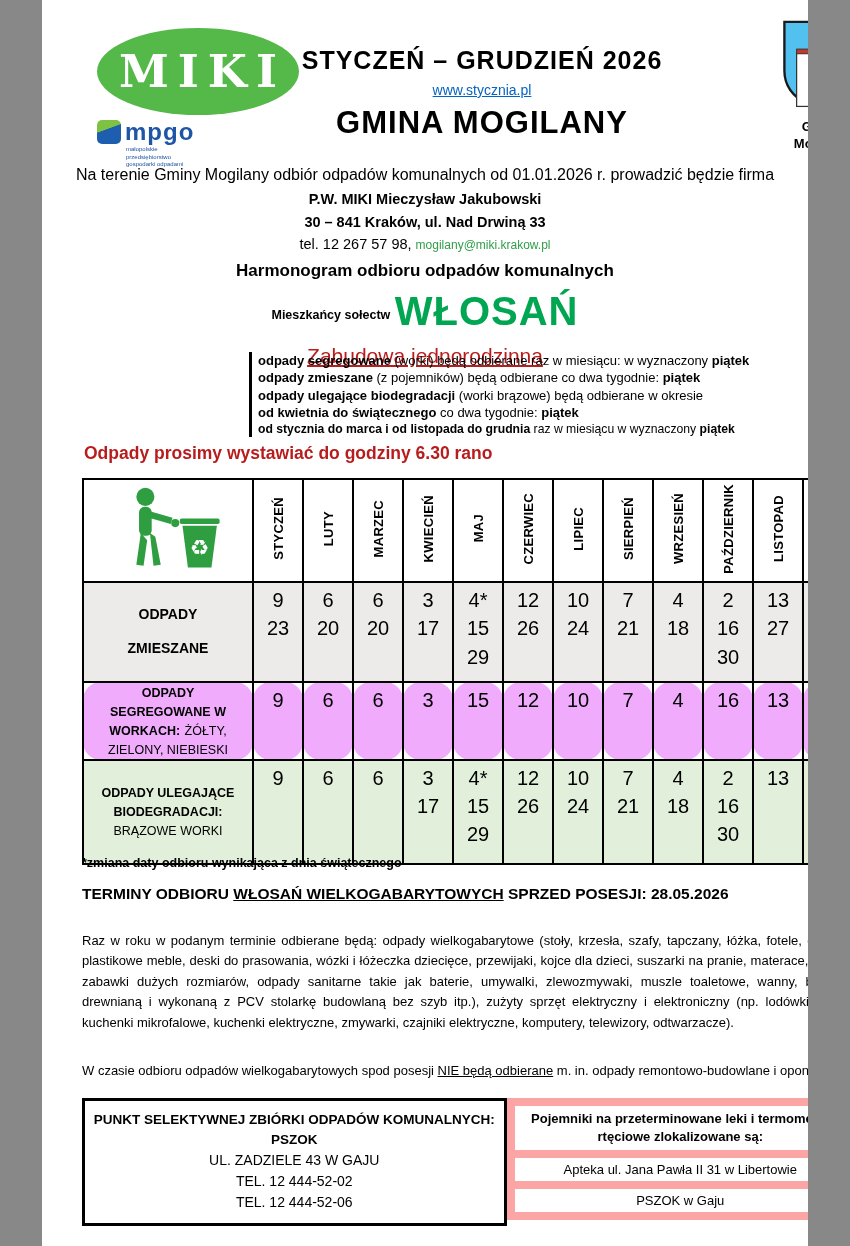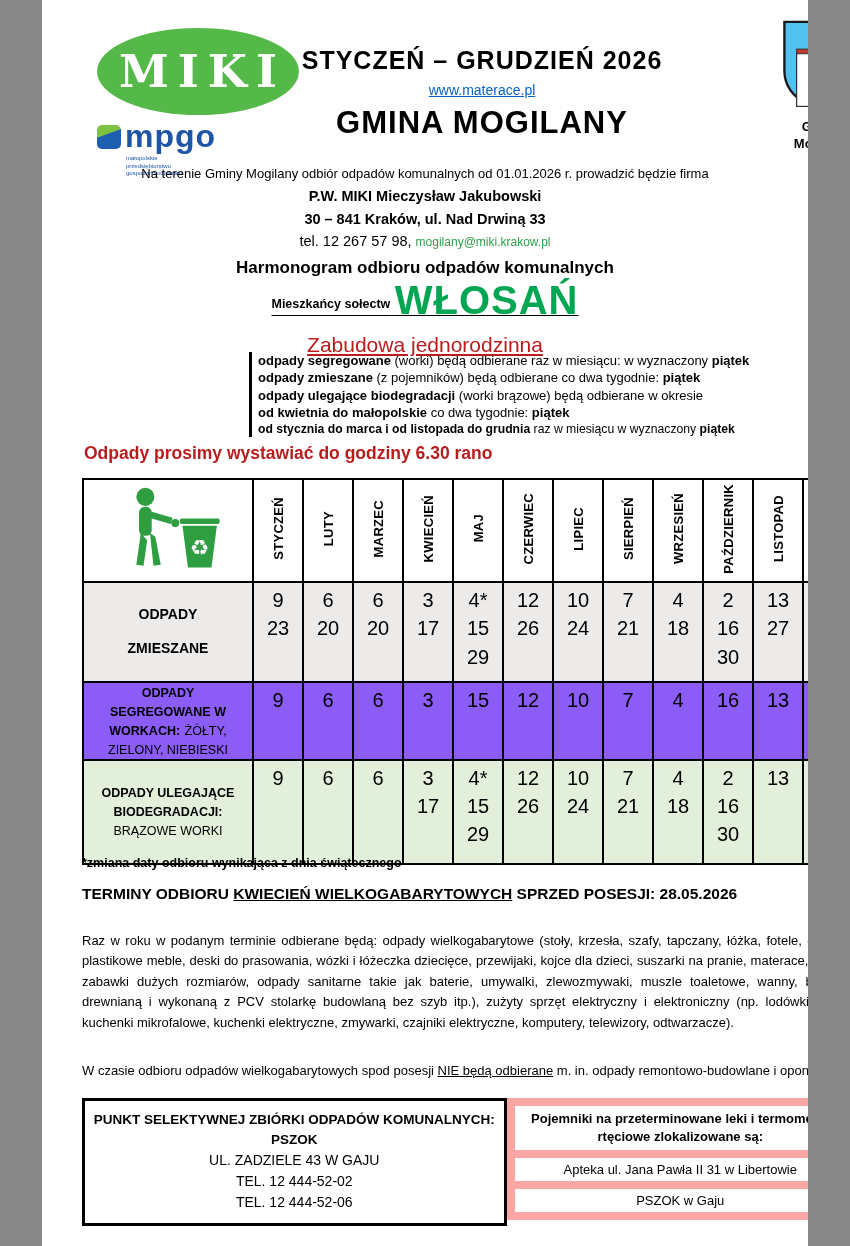--- a/index.html
+++ b/index.html
@@ -24,37 +24,37 @@
     font-family: "DejaVu Serif", serif;
     font-weight: bold; color: #fff; font-size: 45px; letter-spacing: 9px;
     padding-left: 9px;
   }
   .mpgo-logo { position: absolute; left: 55px; top: 118px; width: 170px; }
   .mpgo-row { display: flex; align-items: center; gap: 4px; }
   .mpgo-icon {
     width: 24px; height: 24px; border-radius: 5px;
     background: linear-gradient(160deg, #7dc243 0 38%, #1d5fae 40%);
   }
-  .mpgo-text { font-size: 32px; font-weight: 800; color: #1f55a5; letter-spacing: 1px; }
+  .mpgo-text { font-size: 24px; font-weight: 800; color: #1f55a5; letter-spacing: 1px; }
   .mpgo-sub { font-size: 6px; color: #1f55a5; margin-left: 29px; width: 70px; line-height: 1.25; }
   .head-center { position: absolute; left: 205px; top: 46px; width: 470px; text-align: center; }
   .period-title { font-size: 25px; font-weight: bold; letter-spacing: 1px; }
   .site-link { display: inline-block; margin-top: 7px; font-size: 14px; color: #0563c1; text-decoration: underline; }
   .gmina-title { margin-top: 6px; font-size: 31px; font-weight: bold; letter-spacing: 1px; }
   .crest { position: absolute; left: 727px; top: 18px; width: 106px; text-align: center; }
   .crest-caption { font-size: 13px; font-weight: 600; line-height: 1.3; white-space: pre-line; margin-top: 1px; }
   
   .intro { position: absolute; left: 0; top: 166px; width: 100%; text-align: center; }
-  .intro-opening { font-size: 13px; }
+  .intro-opening { font-size: 16px; }
   .intro-company { font-size: 14.5px; font-weight: bold; margin-top: 7px; }
   .intro-address { font-size: 14.5px; font-weight: bold; margin-top: 7px; }
   .intro-tel { font-size: 14.5px; margin-top: 6px; }
   .email-link { font-size: 12px; color: #2e9e49; text-decoration: none; }
   .schedule-title { font-size: 17px; font-weight: bold; margin-top: 9px; }
-  .village-line { margin-top: 0; text-decoration: underline; }
+  .village-line { margin-top: 8px; }
   .residents-label { font-size: 12.5px; font-weight: bold; vertical-align: 6px; }
   .village-name { font-size: 40px; font-weight: bold; color: #00a651; letter-spacing: 1px; }
   .building-type {
     display: inline-block; margin-top: 10px;
     font-size: 21px; color: #b91c1c; text-decoration: underline;
   }
   
   .rules {
     position: absolute; left: 207px; top: 352px; width: 648px;
     border-left: 3px solid #000; padding-left: 6px;
@@ -82,21 +82,21 @@
     font-size: 13px; font-weight: bold; letter-spacing: 0.3px;
     max-height: 98px; line-height: 1;
   }
   td.datecell {
     text-align: center; vertical-align: top;
     font-size: 20px; line-height: 1.42; padding-top: 3px;
     white-space: pre-line;
   }
   td.lblcell { text-align: center; vertical-align: middle; padding: 0 6px; }
   tr.row-mixed  td { background: #edebe9; height: 100px; }
-  tr.row-seg    td { background: #8b5cf6; height: 62px; }
+  tr.row-seg    td { background: #f0abfc; height: 62px; border-radius: 18px; }
   tr.row-bio    td { background: #e2efda; height: 104px; }
   .lbl-top { font-weight: bold; font-size: 14px; white-space: pre-line; line-height: 2.4; }
   .lb { font-weight: bold; font-size: 12.5px; line-height: 1.35; }
   .ln { font-weight: normal; font-size: 12.5px; line-height: 1.35; }
   
   .bottom { position: absolute; left: 40px; top: 856px; width: 772px; }
   .footnote { font-size: 12.5px; font-weight: bold; }
   .bulky-title { margin-top: 15px; font-size: 15.5px; font-weight: bold; }
   .bulky-title .u { text-decoration: underline; }
   .para { margin-top: 28px; font-size: 13px; line-height: 1.57; text-align: justify; }
@@ -126,21 +126,21 @@
   <div class="mpgo-logo">
     <div class="mpgo-row">
       <span class="mpgo-icon"></span>
       <span class="mpgo-text">mpgo</span>
     </div>
     <div class="mpgo-sub">małopolskie przedsiębiorstwo gospodarki odpadami</div>
   </div>
 
   <div class="head-center">
     <div class="period-title">STYCZEŃ  –  GRUDZIEŃ 2026</div>
-    <a class="site-link" href="#">www.materace.pl</a>
+    <a class="site-link" href="#">www.stycznia.pl</a>
     <div class="gmina-title">GMINA MOGILANY</div>
   </div>
 
   <div class="crest">
     <svg width="94" height="96" viewBox="0 0 100 102">
       <path d="M10,4 H90 V56 C90,78 72,91 50,98 C28,91 10,78 10,56 Z" fill="#53c1f0" stroke="#1a1a1a" stroke-width="2.5"></path>
       <rect x="23" y="37" width="15" height="57" fill="#fff" stroke="#333" stroke-width="1.3"></rect>
       <rect x="23" y="33" width="15" height="5" fill="#c0392b" stroke="#333" stroke-width="1"></rect>
       <rect x="62" y="37" width="15" height="57" fill="#fff" stroke="#333" stroke-width="1.3"></rect>
       <rect x="62" y="33" width="15" height="5" fill="#c0392b" stroke="#333" stroke-width="1"></rect>
@@ -170,21 +170,21 @@
       <span class="residents-label">Mieszkańcy sołectw</span>
       <span class="village-name">WŁOSAŃ</span>
     </div>
     <div><span class="building-type">Zabudowa jednorodzinna</span></div>
   </div>
 
   <div class="rules">
     <div class="rule"><b>odpady segregowane</b><span> (worki) będą odbierane raz w miesiącu: w wyznaczony </span><b>piątek</b></div>
     <div class="rule"><b>odpady zmieszane</b><span> (z pojemników) będą odbierane co dwa tygodnie: </span><b>piątek</b></div>
     <div class="rule"><b>odpady ulegające biodegradacji</b><span> (worki brązowe) będą odbierane w okresie</span><b></b></div>
-    <div class="rule"><b>od kwietnia do małopolskie</b><span>  co dwa tygodnie: </span><b>piątek</b></div>
+    <div class="rule"><b>od kwietnia do świątecznego</b><span>  co dwa tygodnie: </span><b>piątek</b></div>
     <div class="rule"><b>od stycznia do marca i od listopada do grudnia</b><span> raz w miesiącu w wyznaczony </span><b>piątek</b></div>
   </div>
 
   <div class="notice">Odpady prosimy wystawiać do godziny 6.30 rano</div>
 
   <table class="sched">
     <colgroup>
       <col class="lblcol">
       <col class="mcol">
         <col class="mcol">
@@ -304,21 +304,21 @@
       <td class="datecell">13</td>
       <td class="datecell">11</td>
     </tr>
   </tbody>
     </table>
 
   <div class="bottom">
     <div class="footnote">*zmiana daty odbioru wynikająca z dnia świątecznego</div>
 
     <div class="bulky-title">
-      <span>TERMINY ODBIORU </span><span class="u">KWIECIEŃ WIELKOGABARYTOWYCH</span><span> SPRZED POSESJI: 28.05.2026</span>
+      <span>TERMINY ODBIORU </span><span class="u">WŁOSAŃ WIELKOGABARYTOWYCH</span><span> SPRZED POSESJI: 28.05.2026</span>
     </div>
 
     <div class="para">Raz w roku w podanym terminie odbierane będą: odpady wielkogabarytowe (stoły, krzesła, szafy, tapczany, łóżka, fotele, dywany, plastikowe meble, deski do prasowania, wózki i łóżeczka dziecięce, przewijaki, kojce dla dzieci, suszarki na pranie, materace, rowery, zabawki dużych rozmiarów, odpady sanitarne takie jak baterie, umywalki, zlewozmywaki, muszle toaletowe, wanny, brodziki, drewnianą i wykonaną z PCV stolarkę budowlaną bez szyb itp.), zużyty sprzęt elektryczny i elektroniczny (np. lodówki, pralki, kuchenki mikrofalowe, kuchenki elektryczne, zmywarki, czajniki elektryczne, komputery, telewizory, odtwarzacze).</div>
 
     <div class="para">
       <span>W czasie odbioru odpadów wielkogabarytowych spod posesji </span><span class="u">NIE będą odbierane</span><span> m. in. odpady remontowo-budowlane i opony.</span>
     </div>
 
     <div class="footer-row">
       <div class="pszok-box">

